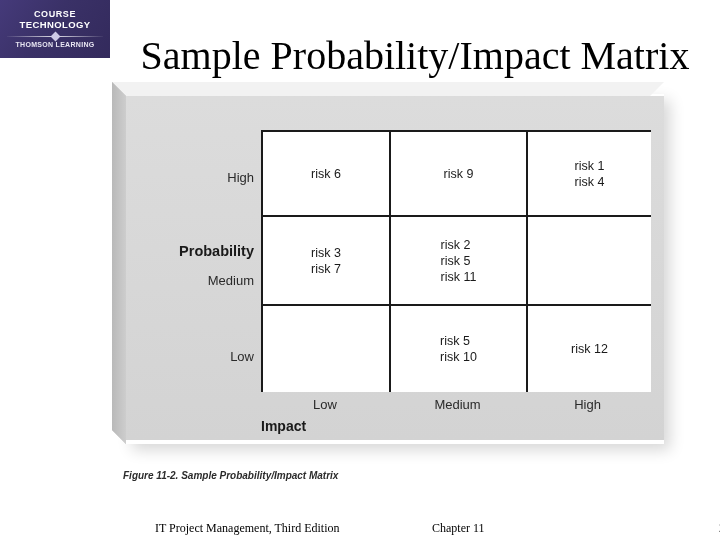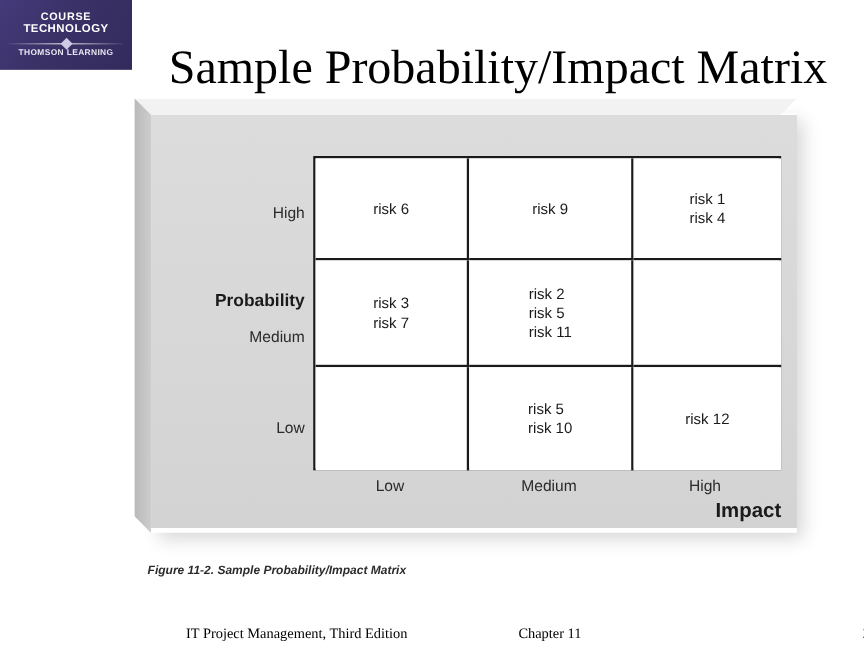--- a/index.html
+++ b/index.html
@@ -216,22 +216,22 @@
   }
   #x-ticks div {
     text-align: center;
     font-size: 13px;
     color: #2a2a2a;
     line-height: 22px;
     white-space: nowrap;
   }
   #x-title {
     width: 390px;
-    text-align: right;
-    font-size: 17px;
+    text-align: left;
+    font-size: 14px;
     font-weight: bold;
     color: #1a1a1a;
     line-height: 20px;
     white-space: nowrap;
   }
 
   
   #caption {
     position: absolute;
     left: 123px;

